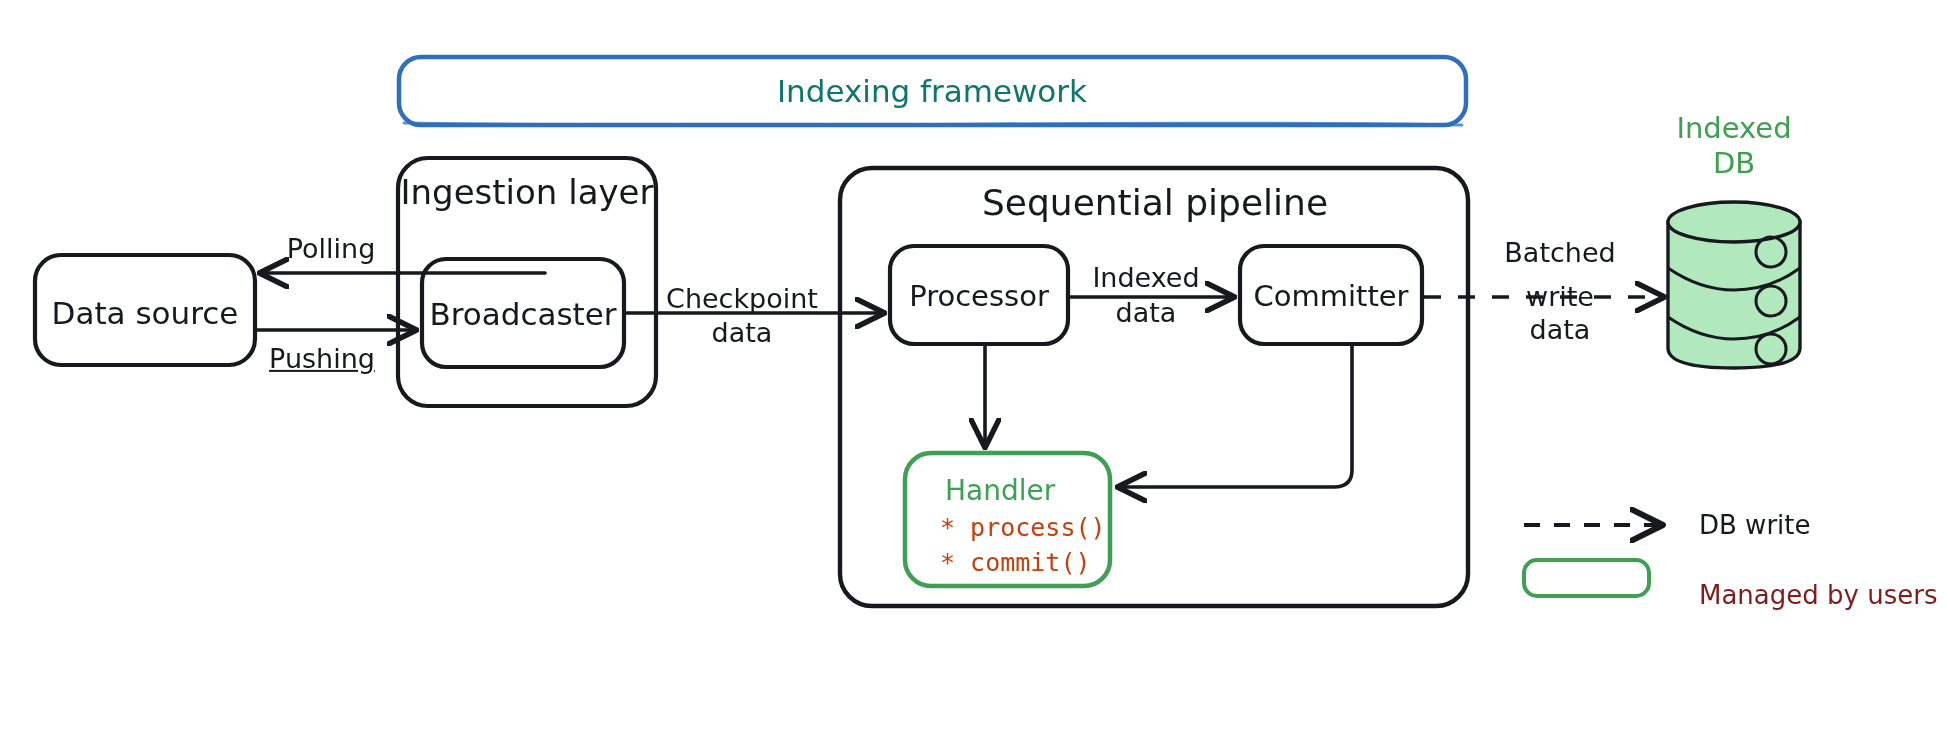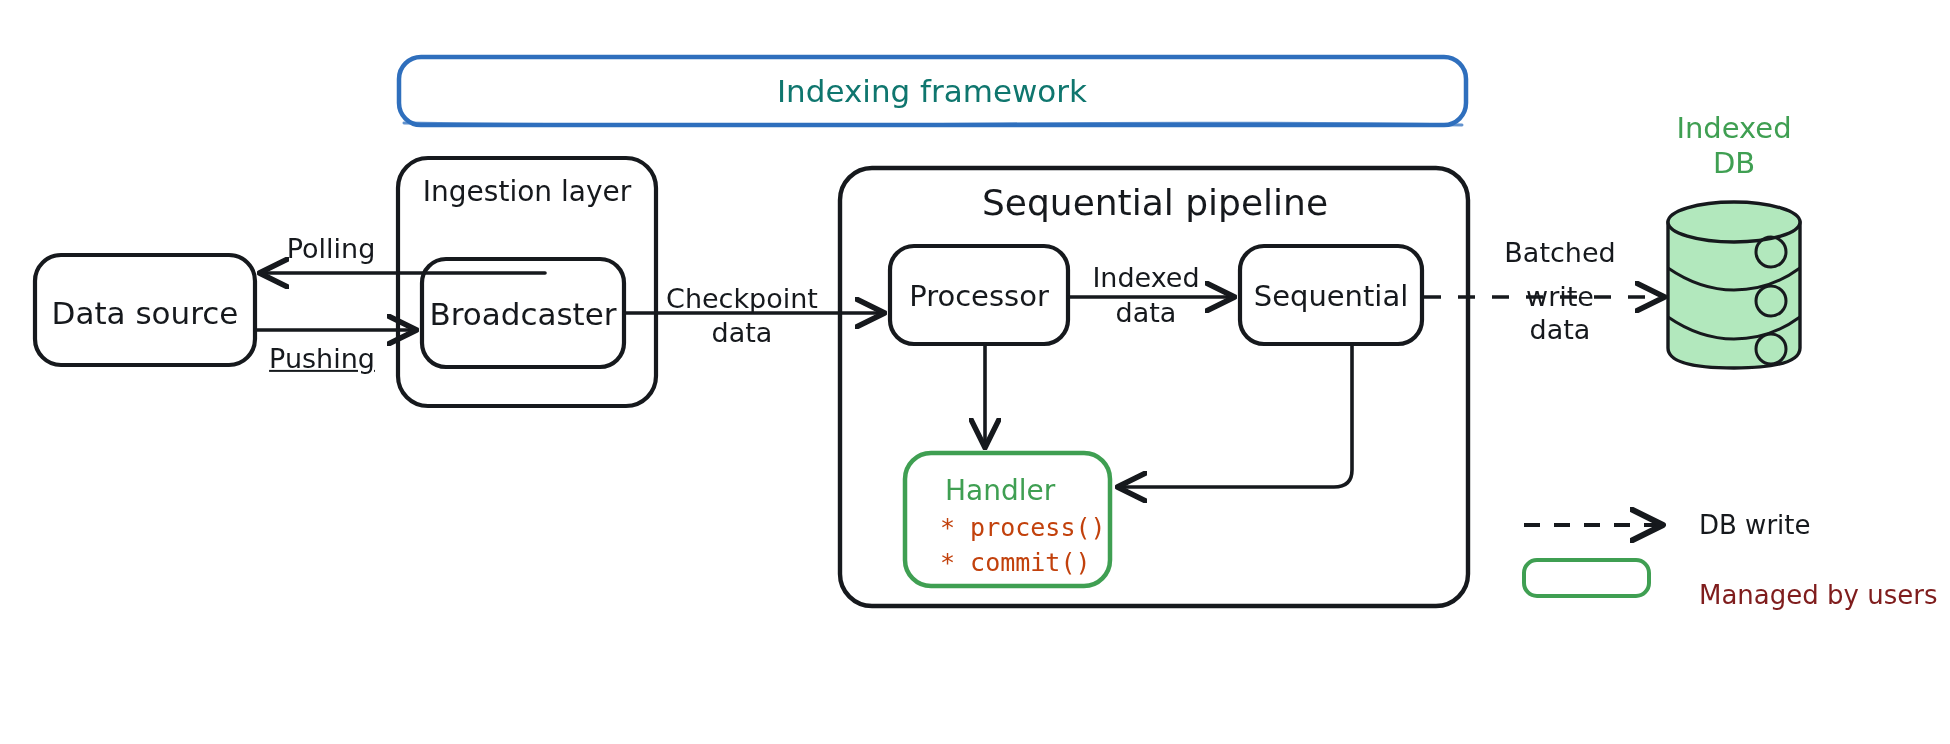--- a/index.html
+++ b/index.html
@@ -38,21 +38,21 @@
     font-family: "DejaVu Sans", sans-serif;
     line-height: 1.12;
     pointer-events: none;
   }
   .node-label {
     font-size: 31px;
     color: #16191d;
     font-weight: 400;
   }
   .title-label {
-    font-size: 28px;
+    font-size: 34px;
     color: #16191d;
   }
   .title-label.framework {
     font-size: 31px;
     color: #0f766e;
   }
   .edge-label {
     font-size: 27px;
     color: #16191d;
   }
@@ -188,21 +188,21 @@
   <div class="title-label centered" style="left: 527px; top: 192px;">Ingestion layer</div>
 
   <div class="title-label centered" style="left: 1155px; top: 203px; font-size: 36px;">Sequential pipeline</div>
 
   <div class="node-label centered" style="left: 145px; top: 313px;">Data source</div>
 
   <div class="node-label centered" style="left: 523px; top: 314px;">Broadcaster</div>
 
   <div class="node-label centered" style="left: 979px; top: 296px; font-size: 29px;">Processor</div>
 
-  <div class="node-label centered" style="left: 1331px; top: 296px; font-size: 29px;">Sequential</div>
+  <div class="node-label centered" style="left: 1331px; top: 296px; font-size: 29px;">Committer</div>
 
   <div class="edge-label centered" style="left: 331px; top: 249px;">Polling</div>
 
   <div class="edge-label centered" style="left: 322px; top: 359px; text-decoration: underline;">Pushing</div>
 
   <div class="edge-label centered" style="left: 742px; top: 299px;">Checkpoint</div>
   <div class="edge-label centered" style="left: 742px; top: 333px;">data</div>
 
   <div class="edge-label centered" style="left: 1146px; top: 278px;">Indexed</div>
   <div class="edge-label centered" style="left: 1146px; top: 313px;">data</div>

